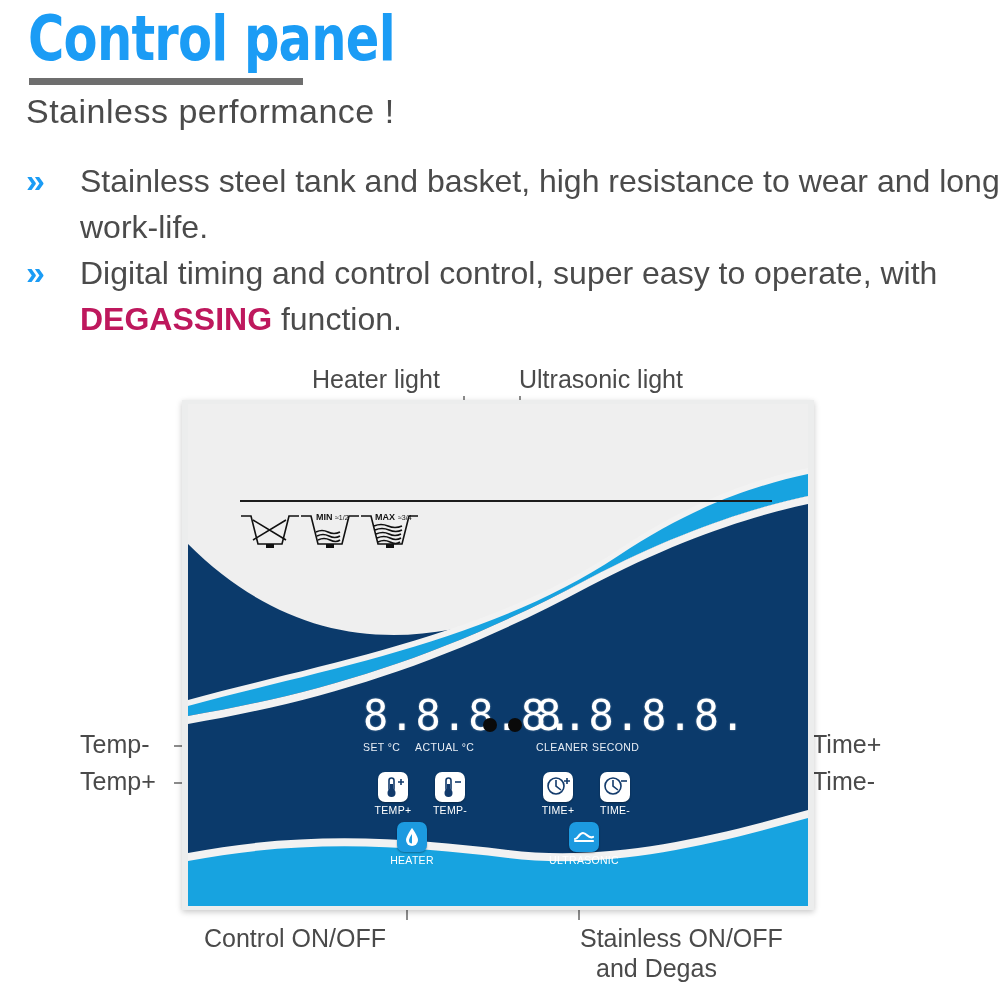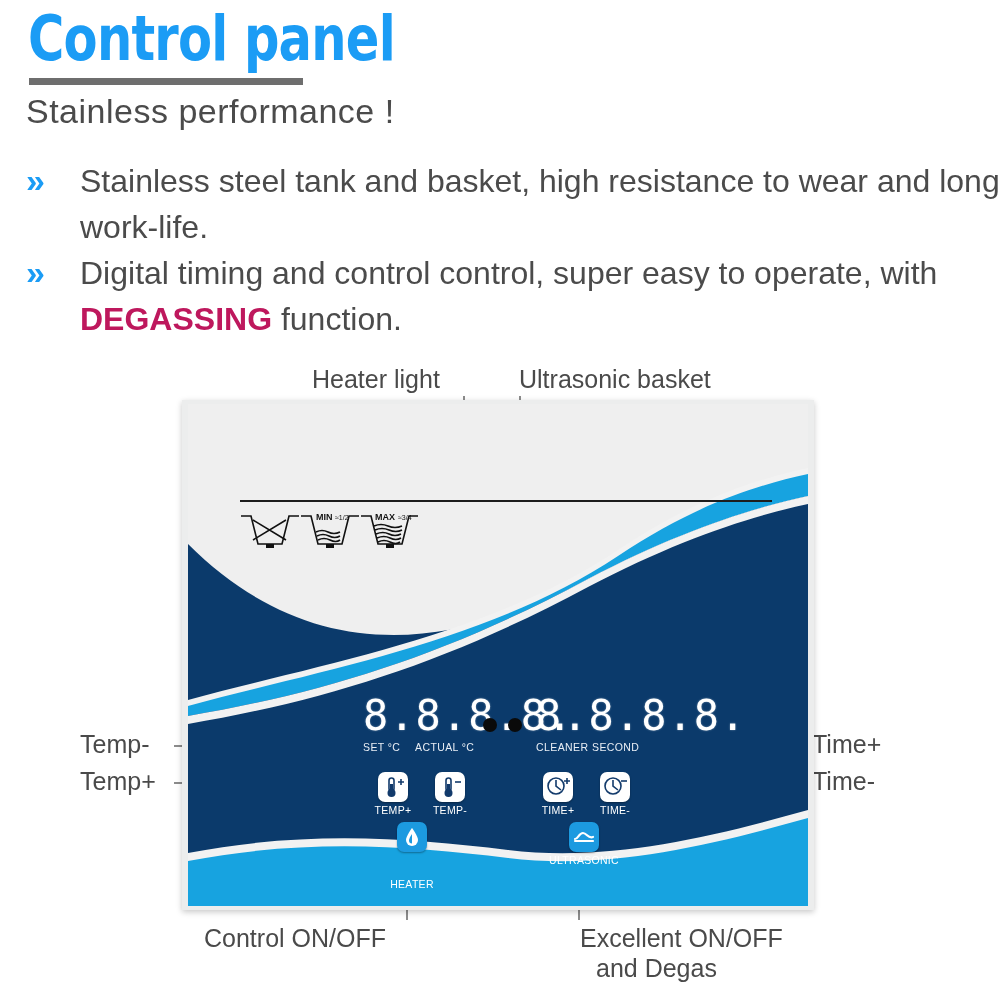--- a/index.html
+++ b/index.html
@@ -200,36 +200,36 @@
   <div class="bullet-mark">»</div>
   <div class="bullet-text"><span>Stainless steel tank and basket, high resistance to wear and long work-life.</span></div>
 </div>
 
 <div class="bullet-row" id="bullet-2">
   <div class="bullet-mark">»</div>
   <div class="bullet-text"><span>Digital timing and control control, super easy to operate, with </span><span class="hl">DEGASSING</span><span> function.</span></div>
 </div>
 
 <div class="callout" style="left:312px; top:363px;">Heater light</div>
-<div class="callout" style="left:519px; top:363px;">Ultrasonic basket</div>
+<div class="callout" style="left:519px; top:363px;">Ultrasonic light</div>
 <div class="lead-v" style="left:463px; top:396px; height:318px;"></div>
 <div class="lead-v" style="left:519px; top:396px; height:318px;"></div>
 
 <div class="callout" style="left:80px; top:728px;">Temp-</div>
 <div class="callout" style="left:80px; top:765px;">Temp+</div>
 <div class="lead-h" style="left:174px; top:745px; width:248px;"></div>
 <div class="lead-h" style="left:174px; top:782px; width:218px;"></div>
 
 <div class="callout" style="left:812px; top:728px;">Time+</div>
 <div class="callout" style="left:812px; top:765px;">Time-</div>
 <div class="lead-h" style="left:606px; top:745px; width:200px;"></div>
 <div class="lead-h" style="left:634px; top:782px; width:172px;"></div>
 
 <div class="callout" style="left:204px; top:922px;">Control ON/OFF</div>
-<div class="callout" style="left:580px; top:922px;">Excellent ON/OFF</div>
+<div class="callout" style="left:580px; top:922px;">Stainless ON/OFF</div>
 <div class="callout" style="left:580px; top:952px;margin-left:16px;">and Degas</div>
 <div class="lead-v" style="left:406px; top:832px; height:88px;"></div>
 <div class="lead-v" style="left:578px; top:832px; height:88px;"></div>
 
 <div class="lead-dot" style="left:457px; top:700px;"></div>
 <div class="lead-dot" style="left:513px; top:700px;"></div>
 <div class="lead-dot" style="left:416px; top:765px;"></div>
 <div class="lead-dot" style="left:386px; top:776px;"></div>
 <div class="lead-dot" style="left:563px; top:765px;"></div>
 <div class="lead-dot" style="left:628px; top:776px;"></div>
@@ -345,21 +345,21 @@
       </svg>
     </div>
     <div class="btn-label" style="left:398px; top:400px; width:58px;">TIME-</div>
 
     <div class="btn blue" style="left:209px; top:418px;">
       <svg width="30" height="30" viewBox="0 0 30 30">
         <path d="M15,6 C15,6 9,14 9,18 a6,6 0 0 0 12,0 C21,14 15,6 15,6 Z" fill="#ffffff"></path>
         <path d="M15,12 C13,15 12,17 12,18.5 a3,3 0 0 0 3,3 z" fill="#1c9ae0"></path>
       </svg>
     </div>
-    <div class="btn-label" style="left:194px; top:450px; width:60px;margin-top:24px;">HEATER</div>
+    <div class="btn-label" style="left:194px; top:450px; width:60px;">HEATER</div>
 
     <div class="btn blue" style="left:381px; top:418px;">
       <svg width="30" height="30" viewBox="0 0 30 30">
         <path d="M6,17 C9,17 10,11 14,11 C18,11 19,17 24,15" fill="none" stroke="#ffffff" stroke-width="2.2" stroke-linecap="round"></path>
         <path d="M6,19 h18" fill="none" stroke="#ffffff" stroke-width="2.2" stroke-linecap="round"></path>
       </svg>
     </div>
     <div class="btn-label" style="left:356px; top:450px; width:80px;">ULTRASONIC</div>
 
   </div>

